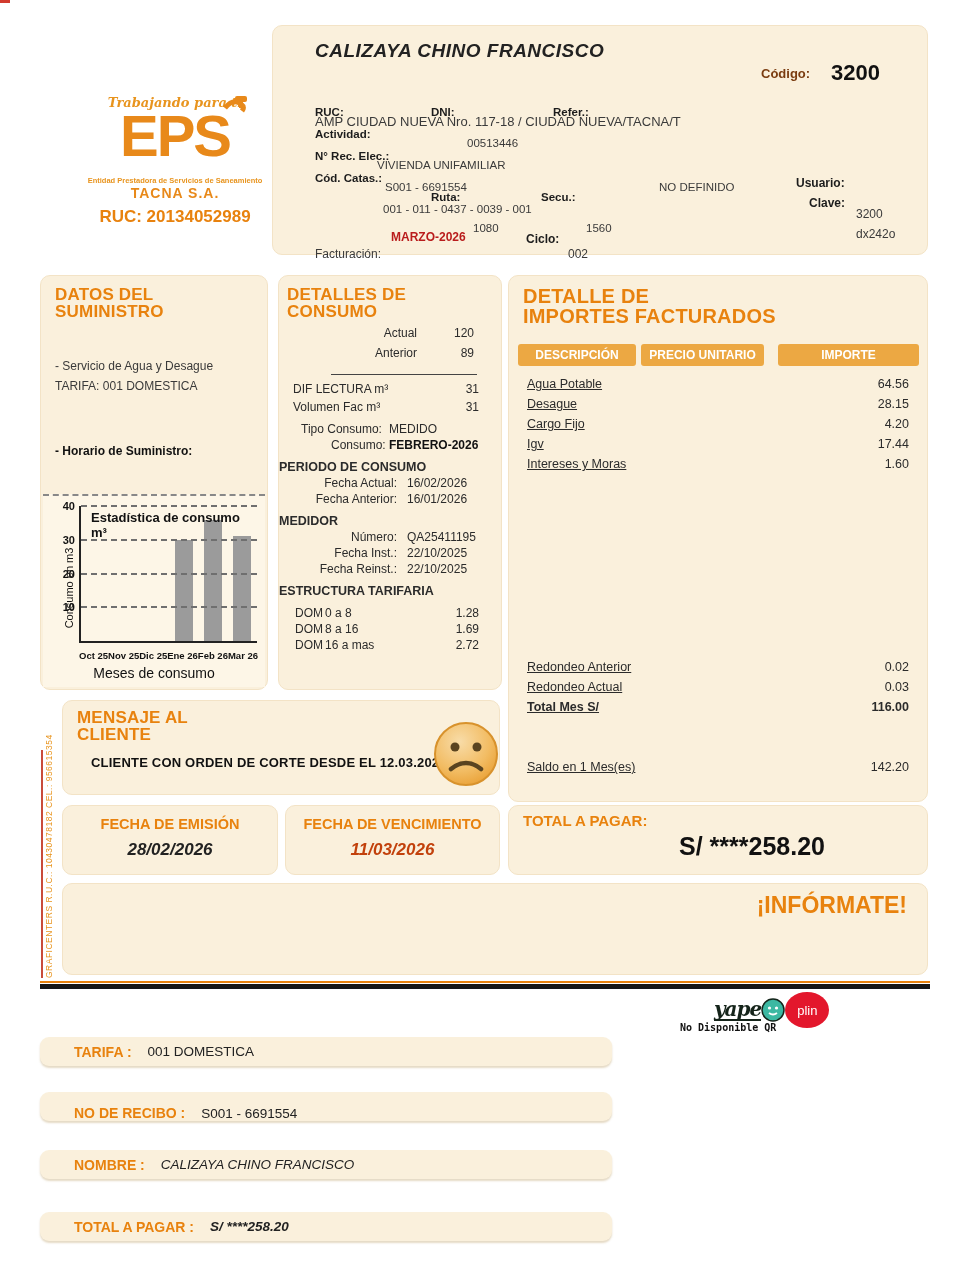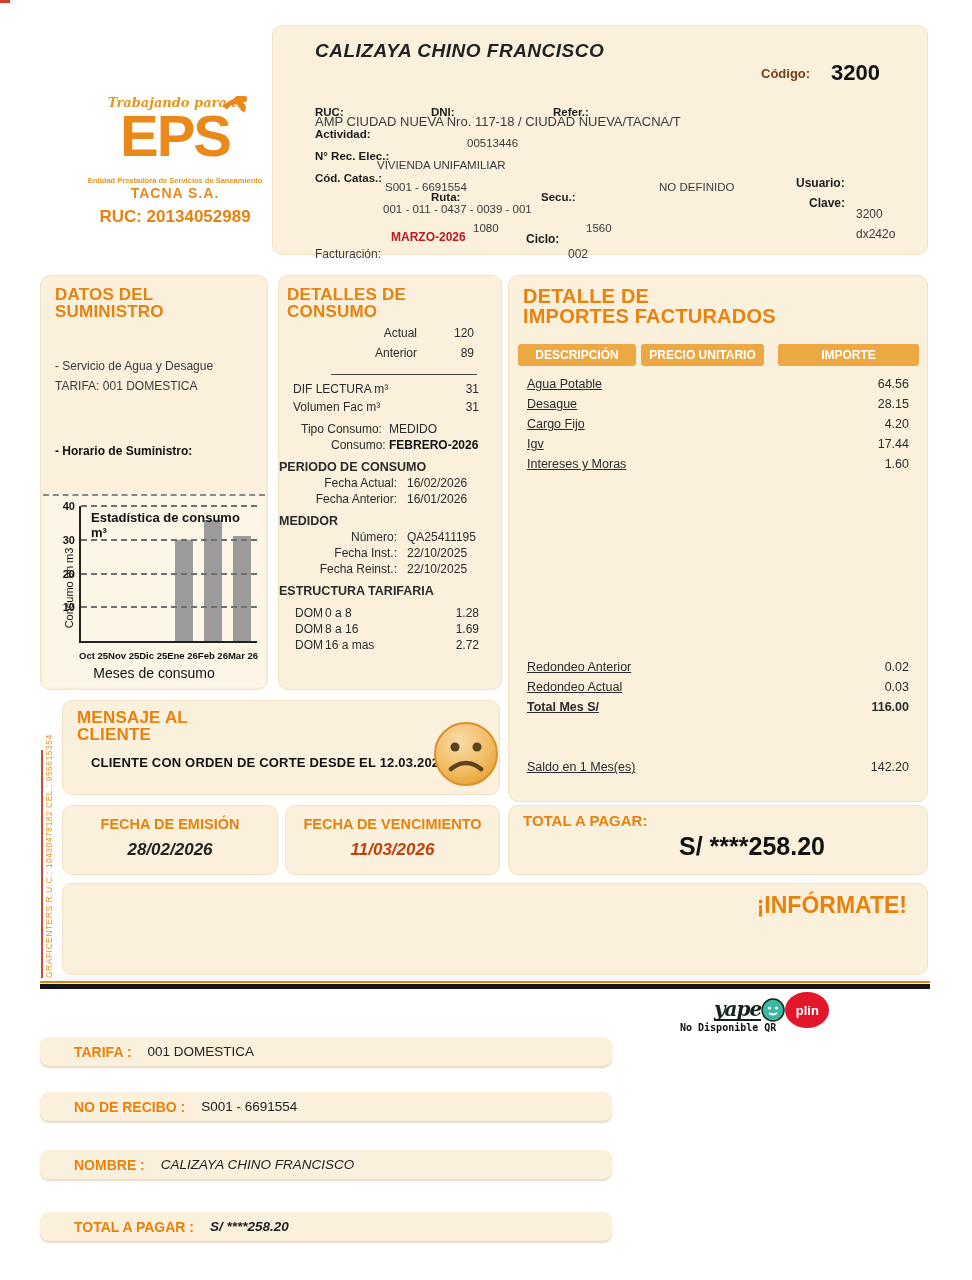--- a/index.html
+++ b/index.html
@@ -78,21 +78,21 @@
   .vert-credit { position:absolute; left:44px; top:750px; height:228px; width:14px;
                  writing-mode:vertical-rl; transform:rotate(180deg); font-size:8.5px; color:#e8941e;
                  white-space:nowrap; letter-spacing:0.5px; }
   .red-line { position:absolute; left:41px; top:750px; width:2px; height:228px; background:#c94b3a; }
   .corner-mark { position:absolute; left:0; top:0; width:10px; height:3px; background:#d23b2f; }
 
   .yape-script { font-family:"DejaVu Serif", serif; font-style:italic; font-weight:bold; font-size:20px;
                  color:#15241a; letter-spacing:-1px; border-bottom:2px solid #15241a; line-height:1; }
   .plin-circle { width:44px; height:36px; background:#e3172c; border-radius:50%;
                  display:flex; align-items:center; justify-content:center;
-                 color:#fff; font-weight:bold; font-size:13px; }
+                 color:#fff; font-weight:normal; font-size:13px; }
   .qr-note { font-family:"DejaVu Sans Mono", monospace; font-weight:bold; font-size:10px; color:#111; }
 </style>
 </head>
 <body>
 
 <div class="page">
 
   <div class="corner-mark"></div>
 
   <div class="abs" style="left:85px; top:95px; width:180px; text-align:center;">
@@ -387,21 +387,21 @@
     </svg>
     <span class="plin-circle">plin</span>
   </div>
   <div class="abs qr-note" style="left:680px; top:1022px;">No Disponible QR</div>
 
   <div id="footer-bars">
       <div class="foot-bar" style="top: 1037px;">
         <span class="foot-label">TARIFA : </span>
         <span class="foot-value">001 DOMESTICA</span>
       </div>
-      <div class="foot-bar" style="top: 1092px;">
+      <div class="foot-bar" style="top: 1092px; align-items: flex-end;">
         <span class="foot-label">NO DE RECIBO : </span>
         <span class="foot-value">S001 - 6691554</span>
       </div>
       <div class="foot-bar" style="top: 1150px;">
         <span class="foot-label">NOMBRE : </span>
         <span class="foot-value i">CALIZAYA CHINO FRANCISCO</span>
       </div>
       <div class="foot-bar" style="top: 1212px;">
         <span class="foot-label">TOTAL A PAGAR : </span>
         <span class="foot-value i b">S/ ****258.20</span>

